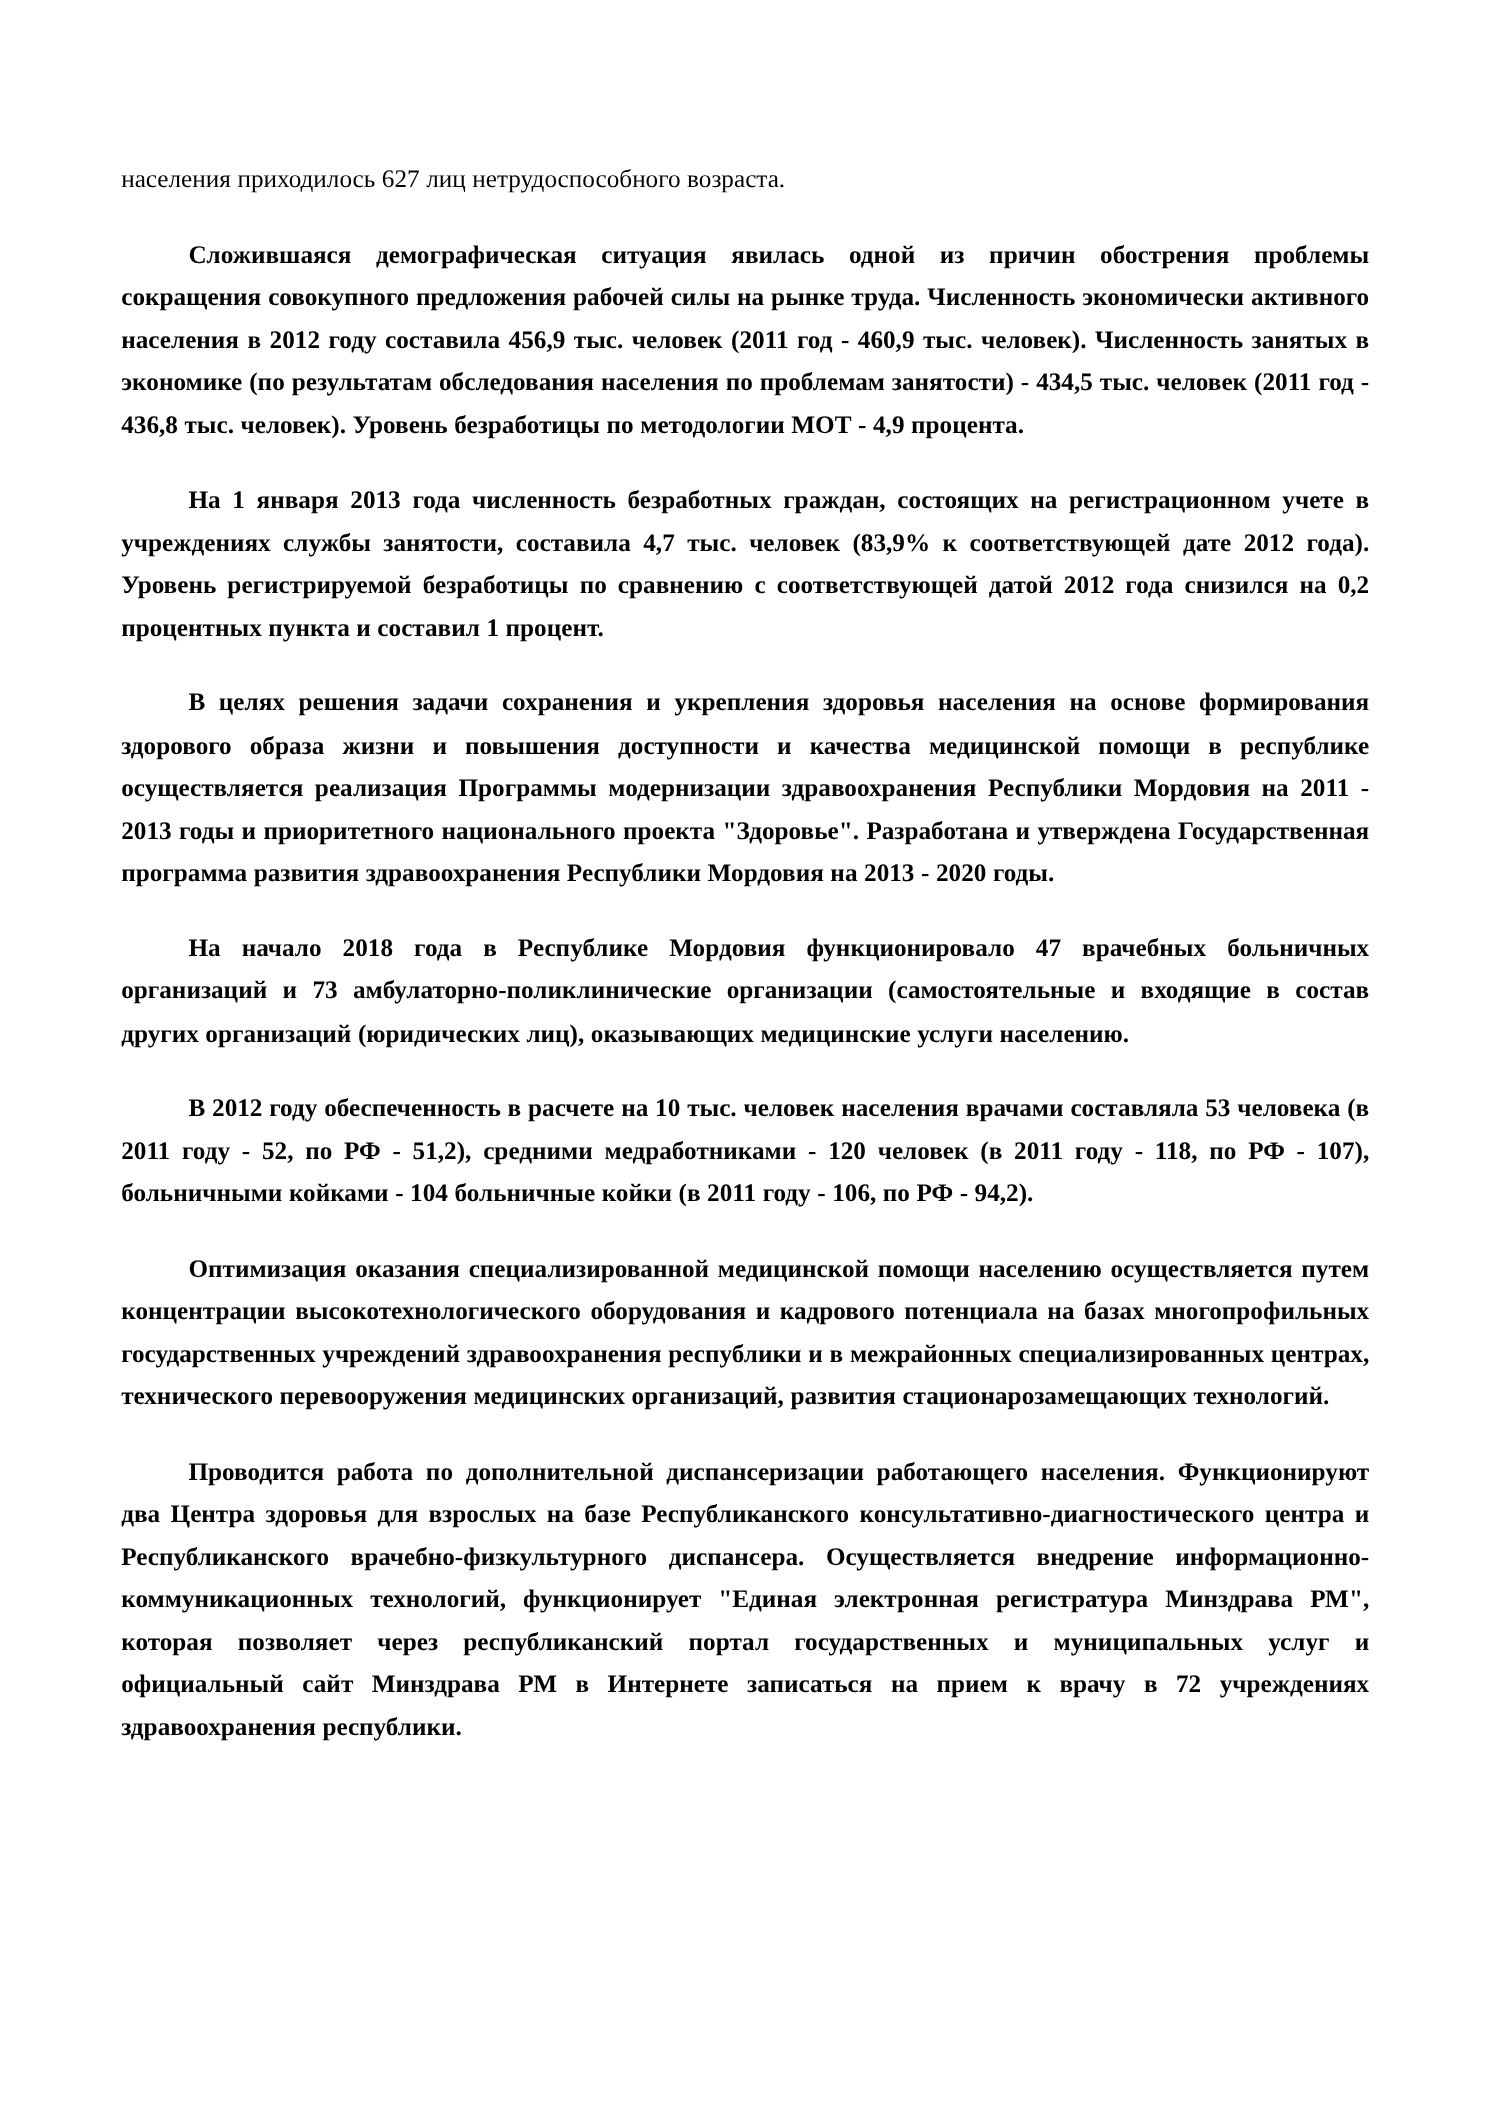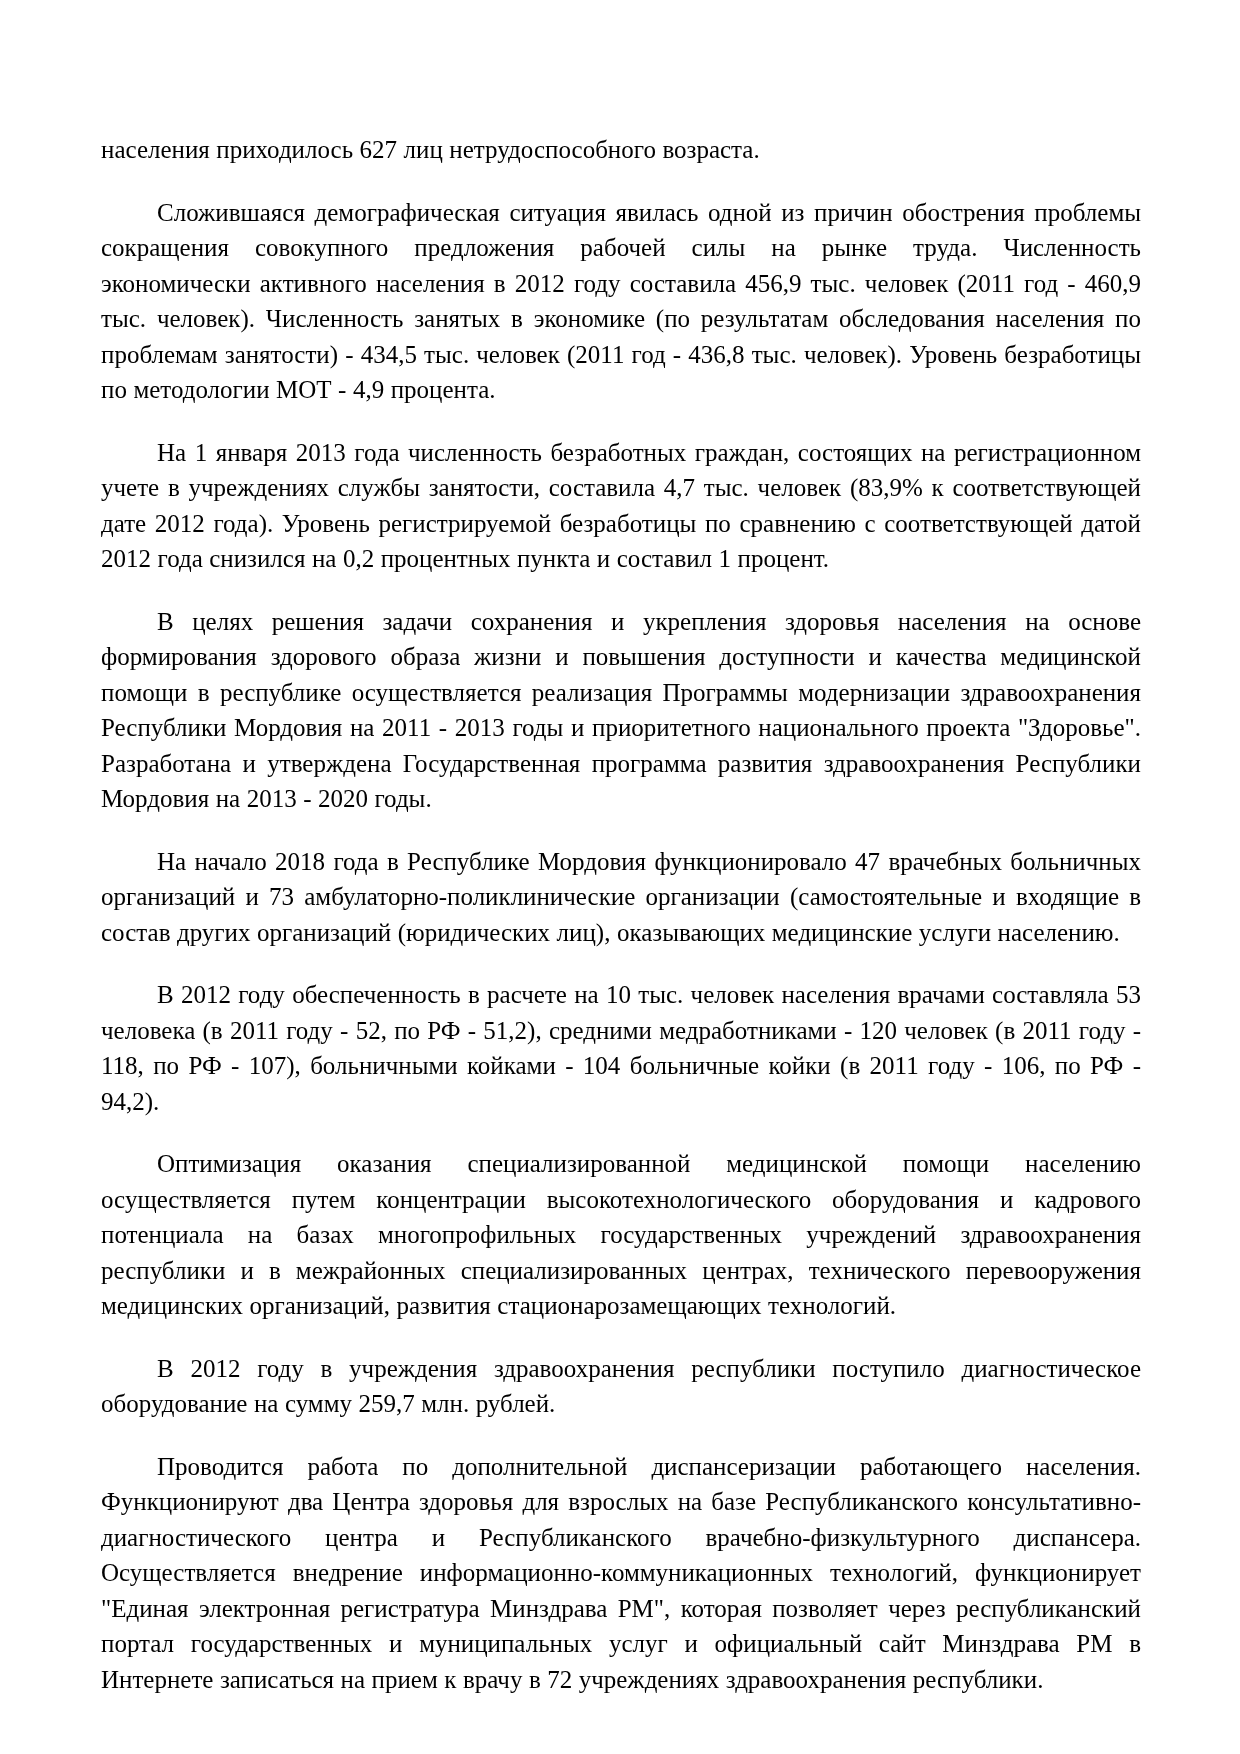--- a/index.html
+++ b/index.html
@@ -23,30 +23,31 @@
     box-sizing: border-box;
   }
   .text-body {
     position: absolute;
     left: 101px;
     top: 132px;
     width: 1040px;
   }
   p.para {
     margin: 0 0 0 0;
-    font-size: 25px;
+    font-size: 21px;
     line-height: 35.5px;
     text-align: justify;
     text-justify: inter-word;
     text-indent: 0;
     hyphens: none;
     word-spacing: 0.01em;
   }
   p.para.indent {
     text-indent: 56px;
+    font-weight: bold;
   }
   p.para + p.para {
     margin-top: 27px;
   }
   
   p.para.continuation {
     text-indent: 0;
   }
 </style>
 </head>
@@ -63,18 +64,17 @@
 
     <p class="para indent">В целях решения задачи сохранения и укрепления здоровья населения на основе формирования здорового образа жизни и повышения доступности и качества медицинской помощи в республике осуществляется реализация Программы модернизации здравоохранения Республики Мордовия на 2011 - 2013 годы и приоритетного национального проекта "Здоровье". Разработана и утверждена Государственная программа развития здравоохранения Республики Мордовия на 2013 - 2020 годы.</p>
 
     <p class="para indent">На начало 2018 года в Республике Мордовия функционировало 47 врачебных больничных организаций и 73 амбулаторно-поликлинические организации (самостоятельные и входящие в состав других организаций (юридических лиц), оказывающих медицинские услуги населению.</p>
 
     <p class="para indent">В 2012 году обеспеченность в расчете на 10 тыс. человек населения врачами составляла 53 человека (в 2011 году - 52, по РФ - 51,2), средними медработниками - 120 человек (в 2011 году - 118, по РФ - 107), больничными койками - 104 больничные койки (в 2011 году - 106, по РФ - 94,2).</p>
 
 
     <p class="para indent">Оптимизация оказания специализированной медицинской помощи населению осуществляется путем концентрации высокотехнологического оборудования и кадрового потенциала на базах многопрофильных государственных учреждений здравоохранения республики и в межрайонных специализированных центрах, технического перевооружения медицинских организаций, развития стационарозамещающих технологий.</p>
 
-    <p class="para indent">В 2012 году в учреждения здравоохранения республики поступило диагностическое оборудование на сумму 259,7 млн. рублей.</p>
 
     <p class="para indent">Проводится работа по дополнительной диспансеризации работающего населения. Функционируют два Центра здоровья для взрослых на базе Республиканского консультативно-диагностического центра и Республиканского врачебно-физкультурного диспансера. Осуществляется внедрение информационно-коммуникационных технологий, функционирует "Единая электронная регистратура Минздрава РМ", которая позволяет через республиканский портал государственных и муниципальных услуг и официальный сайт Минздрава РМ в Интернете записаться на прием к врачу в 72 учреждениях здравоохранения республики.</p>
 
   </div>
 </div>
 
 </body></html>

